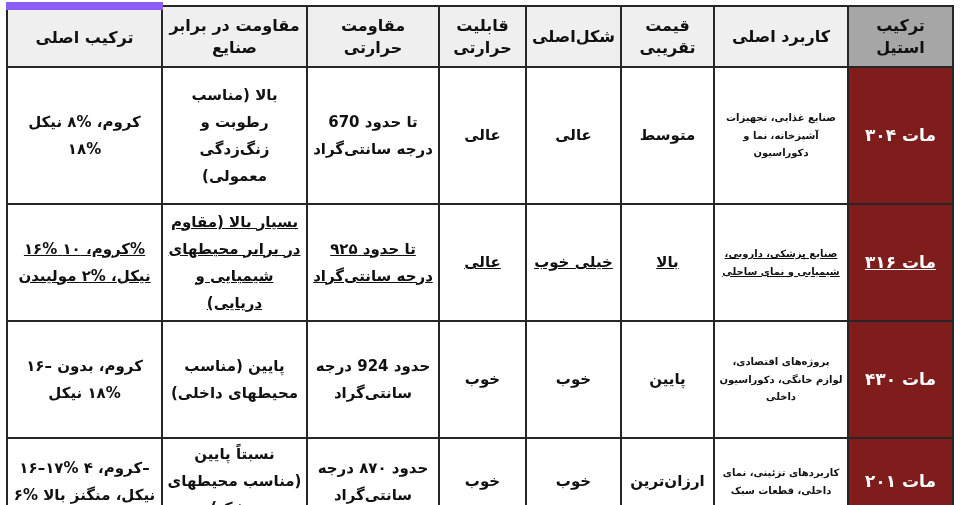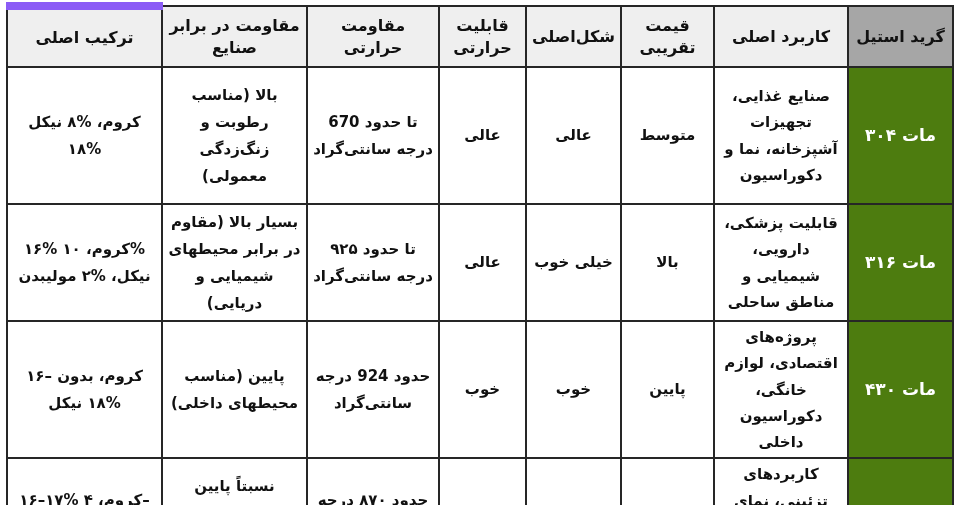--- a/index.html
+++ b/index.html
@@ -33,50 +33,50 @@
     line-height:1.35;
   }
   .steel thead th.h-grade{
     background:#a6a6a6;
   }
   .steel thead th.h-comp{
     border-top:8px solid #8b5cf6;
   }
   .steel tbody{border-bottom:4px solid #1a1a1a;}
   .steel td.c-grade{
-    background:#4d7c0f;
+    background:#7f1d1d;
     color:#ffffff;
     font-size:17px;
     letter-spacing:.5px;
   }
   tr.r1 td{height:131px;}
-  tr.r2 td{height:111px;}
+  tr.r2 td{height:111px;text-decoration:underline;}
   tr.r3 td{height:111px;margin-left:41px;}
   tr.r4 td{height:68px;}
-  .steel td.c-app{line-height:1.75;font-size:15px;}
+  .steel td.c-app{line-height:1.75;font-size:10px;}
   .steel td.c-heat,.steel td.c-corr,.steel td.c-comp{line-height:1.8;border-radius:16px;}
 </style>
 </head>
 <body>
 
 <div class="wrap">
   <table class="steel">
     <colgroup>
       <col style="width:105px">
         <col style="width:134px">
         <col style="width:93px">
         <col style="width:95px">
       <col style="width:87px">
         <col style="width:132px">
         <col style="width:145px">
         <col style="width:155px">
     </colgroup>
     <thead>
       <tr>
-        <th class="h-grade">گرید استیل</th>
+        <th class="h-grade">ترکیب استیل</th>
         <th>کاربرد اصلی</th>
         <th>قیمت تقریبی</th>
         <th>شکل‌اصلی</th>
         <th>قابلیت حرارتی</th>
         <th>مقاومت حرارتی</th>
         <th>مقاومت در برابر صنایع</th>
         <th class="h-comp">ترکیب اصلی</th>
       </tr>
     </thead>
     <tbody>
@@ -85,21 +85,21 @@
         <td class="c-app">صنایع غذایی، تجهیزات آشپزخانه، نما و دکوراسیون</td>
         <td class="c-price">متوسط</td>
         <td class="c-form">عالی</td>
         <td class="c-weld">عالی</td>
         <td class="c-heat">تا حدود 670 درجه سانتی‌گراد</td>
         <td class="c-corr">بالا (مناسب رطوبت و زنگ‌زدگی معمولی)</td>
         <td class="c-comp">کروم، ⁦۸%⁩ نیکل ⁦۱۸%⁩</td>
       </tr>
       <tr class="r2">
         <td class="c-grade">مات ۳۱۶</td>
-        <td class="c-app">قابلیت پزشکی، دارویی، شیمیایی و مناطق ساحلی</td>
+        <td class="c-app">صنایع پزشکی، دارویی، شیمیایی و نمای ساحلی</td>
         <td class="c-price">بالا</td>
         <td class="c-form">خیلی خوب</td>
         <td class="c-weld">عالی</td>
         <td class="c-heat">تا حدود ۹۲۵ درجه سانتی‌گراد</td>
         <td class="c-corr">بسیار بالا (مقاوم در برابر محیطهای شیمیایی و دریایی)</td>
         <td class="c-comp">%کروم، ۱۰ ⁦۱۶%⁩ نیکل، ⁦۲%⁩ مولیبدن</td>
       </tr>
       <tr class="r3">
         <td class="c-grade">مات ۴۳۰</td>
         <td class="c-app">پروژه‌های اقتصادی، لوازم خانگی، دکوراسیون داخلی</td>

